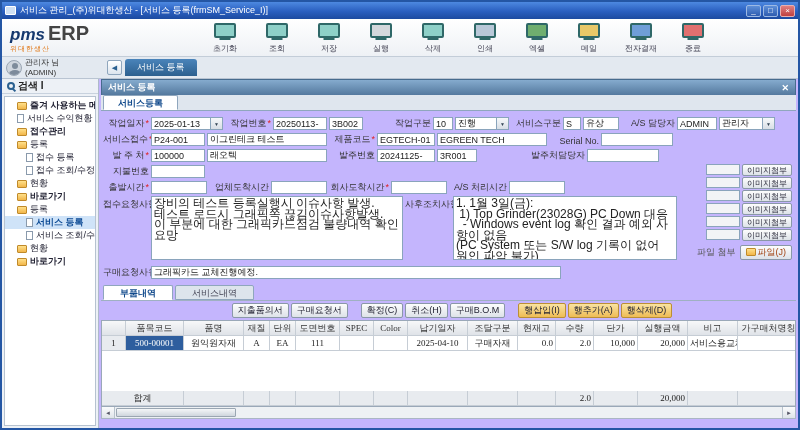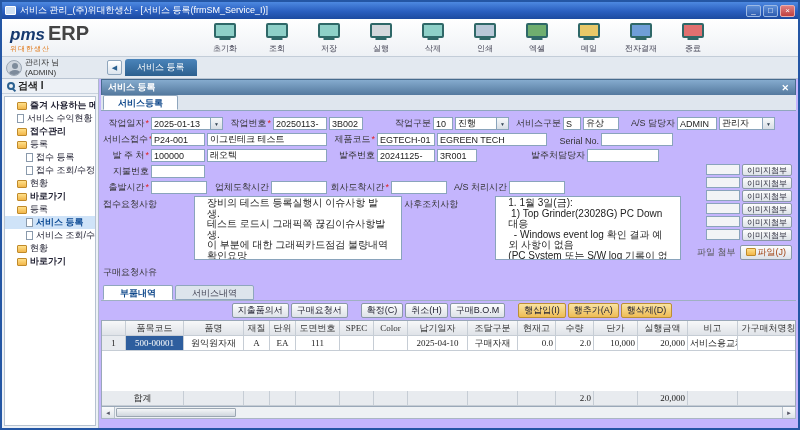--- a/index.html
+++ b/index.html
@@ -61,21 +61,21 @@
   .combo::after{content:'▼';position:absolute;right:0;top:0;bottom:0;width:11px;background:linear-gradient(#f6f8fa,#d8dee5);border-left:1px solid #8aa4bc;font-size:5px;color:#345;display:flex;align-items:center;justify-content:center;}
   .w18{width:18px}.w20{width:20px}.w34{width:34px}.w36{width:36px}.w40{width:40px}
   .w46{width:46px}.w50{width:50px}.w54{width:54px}.w56{width:56px}.w58{width:58px}
   .w60{width:60px}.w64{width:64px}.w72{width:72px}.w110{width:110px}.w120{width:120px}.w410{width:410px}
   .sp20{width:18px;flex:none}.sp40{width:40px;flex:none}
   .fsplit{display:flex;align-items:flex-start;}
   .fleft{width:578px;flex:none;}
   .fright{flex:1;padding-top:2px;}
   .trow{display:flex;align-items:flex-start;gap:2px;margin-top:2px;}
   .trow .lbl{padding-top:2px;}
-  .tarea{border:1px solid #8aa4bc;background:#fff;font-size:10px;line-height:10.5px;padding:1px 12px;white-space:pre-wrap;height:64px;overflow:hidden;word-break:break-all;margin-left:43px;}
+  .tarea{border:1px solid #8aa4bc;background:#fff;font-size:12px;line-height:10.5px;padding:1px 2px;white-space:pre-wrap;height:64px;overflow:hidden;word-break:break-all;}
   .ta1{width:252px;}
   .ta2{width:224px;overflow-y:scroll;}
   .ta2::-webkit-scrollbar{width:9px;background:#eef0f3;border-left:1px solid #c0c8d0;}
   .ta2::-webkit-scrollbar-thumb{background:#c4ccd6;border:1px solid #9aa6b4;}
   .prow{margin-top:3px;}
   .att-row{display:flex;gap:2px;margin-bottom:1px;justify-content:flex-end;padding-right:2px;}
   .att-inp{width:34px;background:#f2f4f6;height:11px;}
   .btn{height:15px;border:1px solid #8a98a8;background:linear-gradient(#fdfdfd,#dde2e8);font-size:9px;padding:0 5px;border-radius:2px;cursor:pointer;color:#223;font-family:inherit;}
   .att-btn{height:12px;font-size:8px;padding:0 4px;}
   .file-row{display:flex;align-items:center;justify-content:flex-end;gap:4px;margin-top:4px;padding-right:2px;}
@@ -363,20 +363,23 @@
               <div class="tarea ta2">1. 1월 3일(금):
  1) Top Grinder(23028G) PC Down 대응
   - Windows event log 확인 결과 예외 사항이 없음
 (PC System 또는 S/W log 기록이 없어 원인 파악 불가)
   - PC 느려짐 등 특이 사항 없음 / UPS 점검 결과 특이 사항 없음
   - ATV Spare Part PC로 교체, 모니터 교체
    ㄴ 기존 PC Data Back up</div>
             </div>
             <div class="frow prow">
               <span class="lbl w46">구매요청사유</span>
+              <span class="inp w410">
+                  <span>그래픽카드 교체진행예정.</span>
+                </span>
             </div>
           </div>
           <div class="fright">
             <div>
                 <div class="att-row">
                   <span class="inp att-inp"></span>
                   <button class="btn att-btn">이미지첨부</button>
                 </div>
                 <div class="att-row">
                   <span class="inp att-inp"></span>

